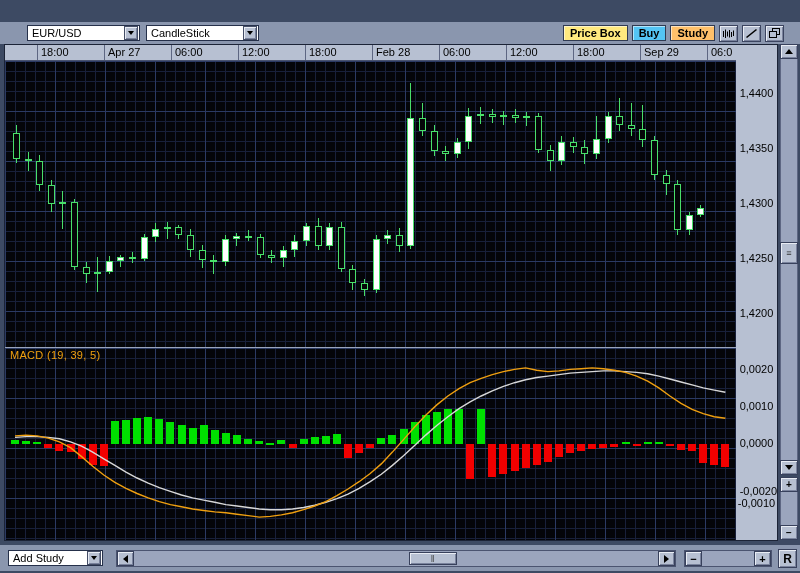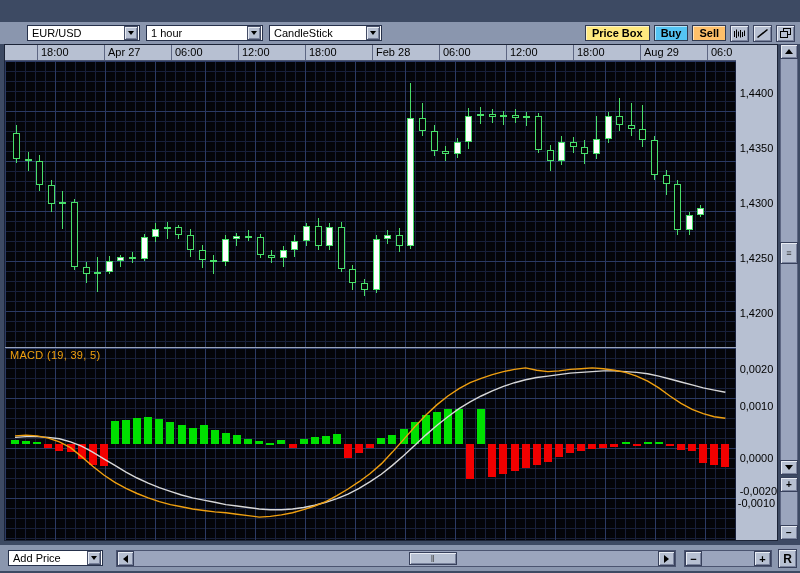--- a/index.html
+++ b/index.html
@@ -39,21 +39,21 @@
   .combo .txt{flex:1;font-size:11px;color:#000;padding-left:4px;white-space:nowrap;overflow:hidden;}
   .combo .arw{width:14px;height:14px;margin-right:1px;background:#b7c0d2;
               border:1px solid #444d66;box-shadow:inset 1px 1px 0 #e8ecf4,inset -1px -1px 0 #78819b;
               display:flex;align-items:center;justify-content:center;box-sizing:border-box;}
   .combo .arw i{display:block;width:0;height:0;border-left:3px solid transparent;
                 border-right:3px solid transparent;border-top:4px solid #000;}
   #cmb-sym{width:113px;margin-left:27px;}
   #cmb-int{width:117px;}
   #cmb-typ{width:113px;}
 
-  .tbar-right{margin-left:auto;display:flex;align-items:center;padding-right:5px;gap:4px;}
+  .tbar-right{margin-left:auto;display:flex;align-items:center;padding-right:16px;gap:4px;}
   .actbtn{height:16px;border:1px solid #303a52;font-size:11px;font-weight:bold;color:#000;
           display:flex;align-items:center;justify-content:center;padding:0 6px;
           box-shadow:inset 1px 1px 0 rgba(255,255,255,.55);box-sizing:border-box;}
   .actbtn.price{background:#ffe97f;}
   .actbtn.buy{background:#54c4f4;}
   .actbtn.sell{background:#ffc06a;}
   .icobtn{width:19px;height:17px;background:#b7c0d2;border:1px solid #3b4460;
           box-shadow:inset 1px 1px 0 #e8ecf4,inset -1px -1px 0 #79melhor;
           box-shadow:inset 1px 1px 0 #e8ecf4,inset -1px -1px 0 #79melhor;
           box-shadow:inset 1px 1px 0 #e8ecf4,inset -1px -1px 0 #7a839d;
@@ -154,37 +154,31 @@
 <div id="app">
 
 
   <div class="toolbar">
     <div class="combo" id="cmb-sym">
       <div class="txt">EUR/USD</div>
       <div class="arw">
           <i></i>
         </div>
     </div>
-    <div class="combo" id="cmb-int">
-      <div class="txt">1 hour</div>
-      <div class="arw">
-          <i></i>
-        </div>
-    </div>
     <div class="combo" id="cmb-typ">
       <div class="txt">CandleStick</div>
       <div class="arw">
           <i></i>
         </div>
     </div>
 
     <div class="tbar-right">
       <div class="actbtn price">Price Box</div>
       <div class="actbtn buy">Buy</div>
-      <div class="actbtn sell">Sell</div>
+      <div class="actbtn sell">Study</div>
       <div class="icobtn">
         <svg width="13" height="11" viewBox="0 0 13 11">
           <g stroke="#000" stroke-width="1">
             <path d="M1.5 3 V9"></path>
               <path d="M3.5 1.5 V10"></path>
               <path d="M5.5 3.5 V8.5"></path>
             <path d="M7.5 2 V9.5"></path>
               <path d="M9.5 4 V9"></path>
               <path d="M11.5 2.5 V8"></path>
           </g>
@@ -210,21 +204,21 @@
         <div class="cell" style="width: 33px;"></div>
         <div class="cell" style="width: 67px;">18:00</div>
         <div class="cell" style="width: 67px;">Apr 27</div>
         <div class="cell" style="width: 67px;">06:00</div>
         <div class="cell" style="width: 67px;">12:00</div>
         <div class="cell" style="width: 67px;">18:00</div>
         <div class="cell" style="width: 67px;">Feb 28</div>
         <div class="cell" style="width: 67px;">06:00</div>
         <div class="cell" style="width: 67px;">12:00</div>
         <div class="cell" style="width: 67px;">18:00</div>
-        <div class="cell" style="width: 67px;">Aug 29</div>
+        <div class="cell" style="width: 67px;">Sep 29</div>
         <div class="cell" style="width: 67px;">06:0</div>
       </div>
 
     <div class="panel" id="panel-price">
       <div class="grid"></div>
       <div class="grid major"></div>
       <div id="candles">
           <div class="candle">
             <div class="wick" style="left: 11px; top: 63.8px; height: 38.5px;"></div>
             <div class="body dn" style="left: 8px; top: 71.5px; width: 7px; height: 26.4px;"></div>
@@ -548,21 +542,21 @@
     </div>
 
     <div class="priceaxis" id="priceaxis" style="top:0;height:495px;">
         <div class="lbl" style="top: 42px;">1,4400</div>
         <div class="lbl" style="top: 97px;">1,4350</div>
         <div class="lbl" style="top: 152px;">1,4300</div>
         <div class="lbl" style="top: 207px;">1,4250</div>
         <div class="lbl" style="top: 262px;">1,4200</div>
         <div class="lbl" style="top: 318.154px;">0,0020</div>
         <div class="lbl" style="top: 355.077px;">0,0010</div>
-        <div class="lbl" style="top: 407px;">0,0000</div>
+        <div class="lbl" style="top: 392px;">0,0000</div>
         <div class="lbl" style="top: 452px;">-0,0010</div>
         <div class="lbl" style="top: 440px; text-align: right;">-0,0020</div>
       </div>
   </div>
 
   <div class="rcol">
     <div class="sbtn" style="position:absolute;left:0;top:0;">
       <span class="striangle up"></span>
     </div>
     <div class="strack" style="top:15px;height:401px;"></div>
@@ -572,21 +566,21 @@
     <div class="sbtn" style="position:absolute;left:0;top:416px;">
       <span class="striangle down"></span>
     </div>
     <div class="sbtn" style="position:absolute;left:0;top:433px;">+</div>
     <div class="strack" style="top:448px;height:33px;"></div>
     <div class="sbtn" style="position:absolute;left:0;top:481px;">−</div>
   </div>
 
   <div class="botbar">
     <div class="combo" id="cmb-study">
-      <div class="txt">Add Price</div>
+      <div class="txt">Add Study</div>
       <div class="arw">
           <i></i>
         </div>
     </div>
   </div>
 
   <div class="hscroll">
     <div class="hs-arrow">
         <span class="t left"></span>
       </div>

